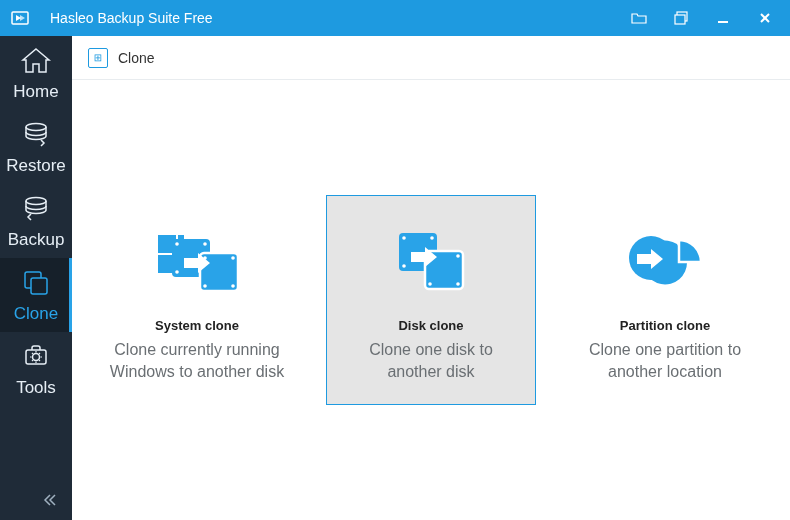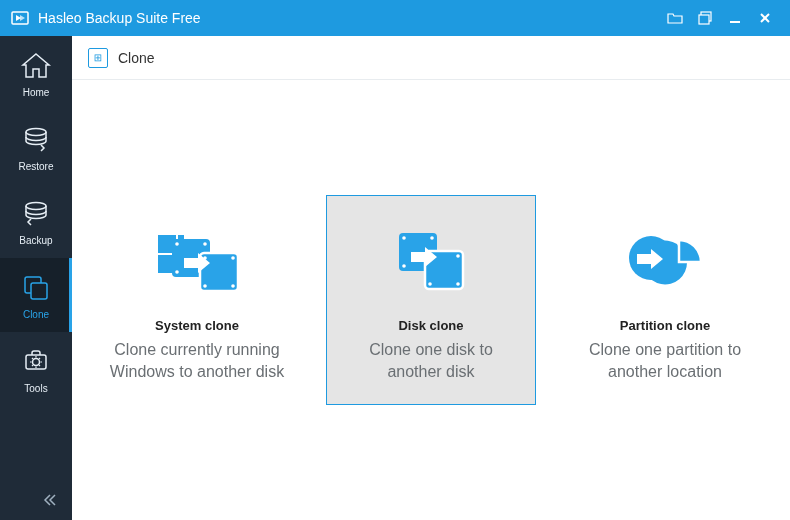--- a/index.html
+++ b/index.html
@@ -5,21 +5,21 @@
   * { box-sizing: border-box; margin: 0; padding: 0; }
   body {
     font-family: "Segoe UI", Arial, sans-serif;
     width: 790px; height: 520px; overflow: hidden;
     background: #fff;
   }
   .titlebar {
     background: #1e9ae0;
     height: 36px;
     display: flex; align-items: center;
-    padding: 0 10px; color: #fff;
+    padding: 0 10px; color: #fff; gap: 12px;
   }
   .titlebar .app-icon {
     width: 20px; height: 20px; margin-right: 8px;
     display: flex; align-items: center; justify-content: center;
   }
   .titlebar .title { font-size: 14px; flex: 1; }
   .titlebar .ctrl {
     width: 30px; height: 36px;
     display: flex; align-items: center; justify-content: center;
     cursor: pointer;
@@ -41,21 +41,21 @@
     position: relative;
   }
   .sidebar .item.active {
     background: #16202a; color: #29a3e8;
   }
   .sidebar .item.active::after {
     content: ""; position: absolute; right: 0; top: 0; bottom: 0;
     width: 3px; background: #29a3e8;
   }
   .sidebar .item .icon { height: 34px; display: flex; align-items: center; justify-content: center; }
-  .sidebar .item .label { font-size: 10px; margin-top: 4px; }
+  .sidebar .item .label { font-size: 17px; margin-top: 4px; }
   .sidebar .collapse {
     margin-top: auto; height: 40px;
     display: flex; align-items: center; justify-content: flex-end;
     padding-right: 14px; cursor: pointer; color: #9fb0bf;
   }
 
   .main { flex: 1; display: flex; flex-direction: column; }
   .header {
     height: 44px; border-bottom: 1px solid #e8ecef;
     display: flex; align-items: center; padding: 0 16px;

